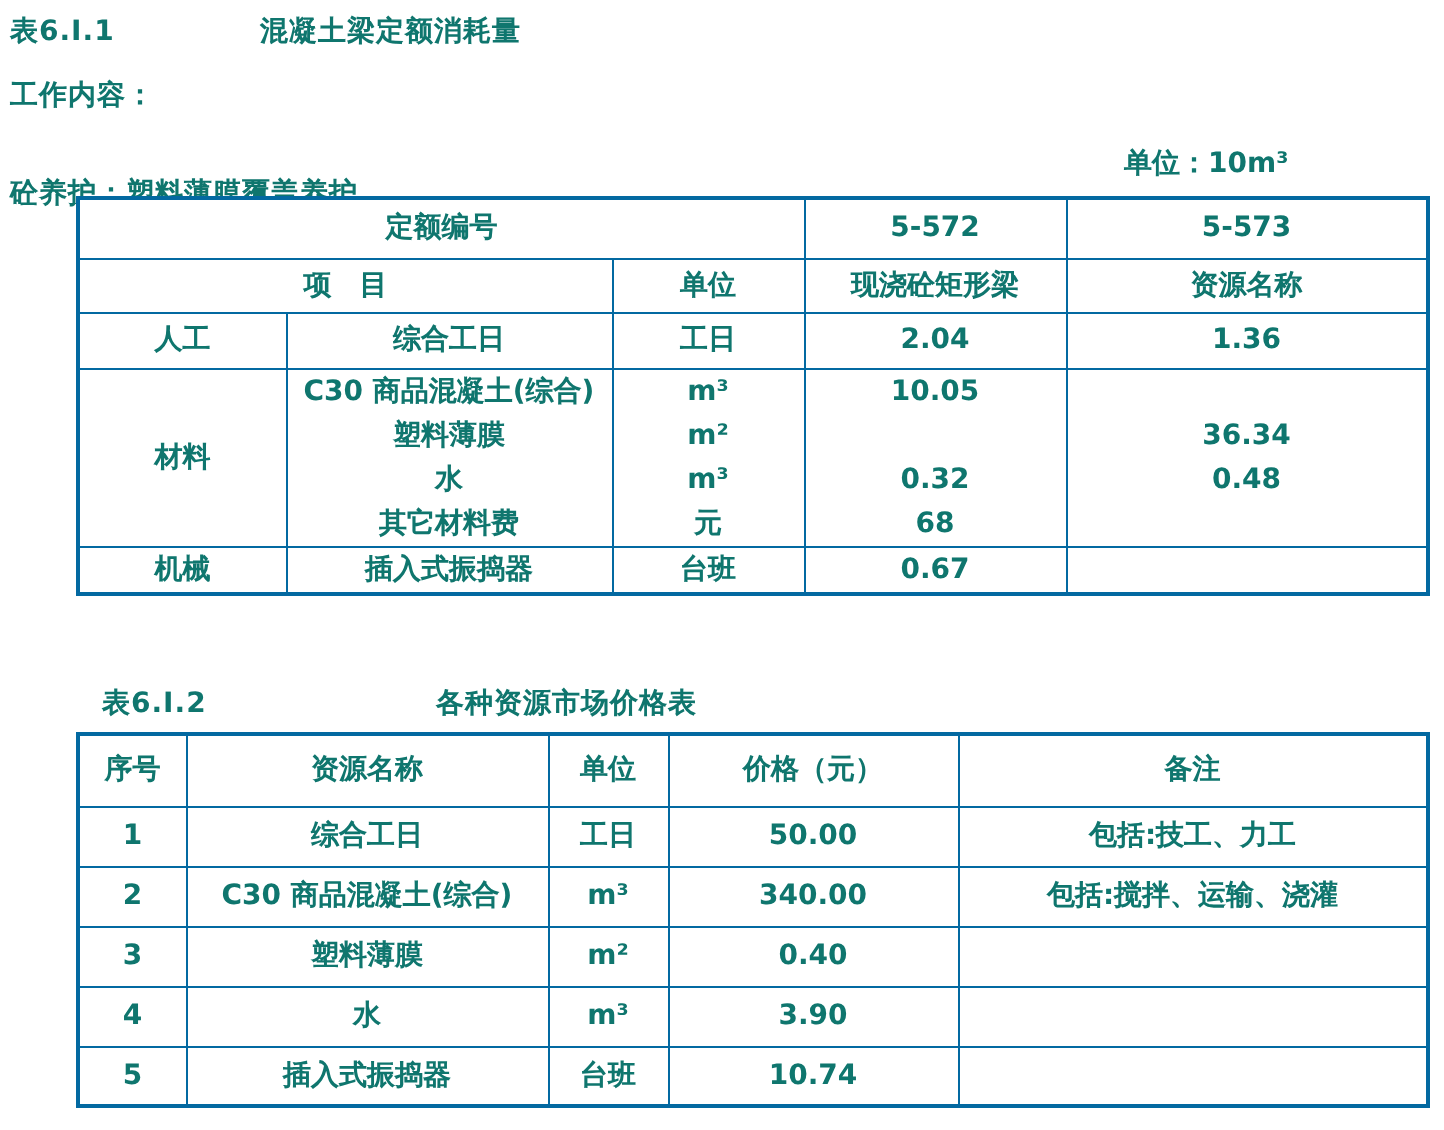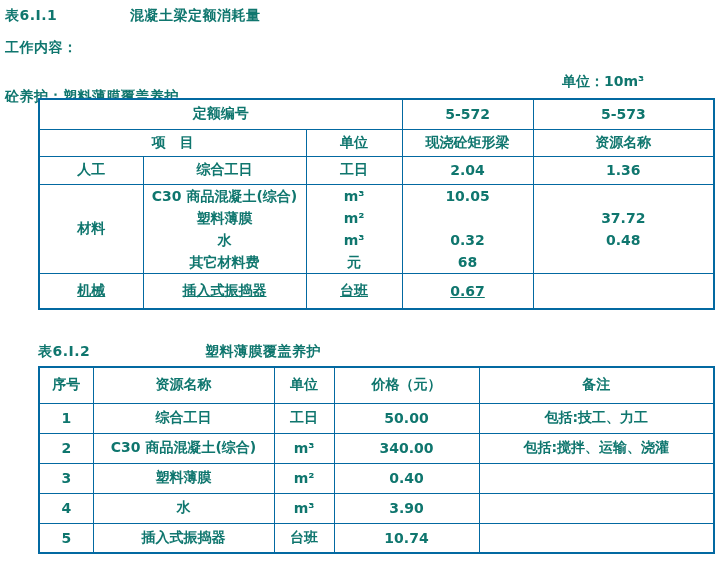--- a/index.html
+++ b/index.html
@@ -20,25 +20,25 @@
   table { border-collapse:collapse; table-layout:fixed; position:absolute; background:#fff; }
   table, td, th { border:1px solid #0369a1; }
   table { border-width:2px; }
   td, th { text-align:center; vertical-align:middle; font-weight:700; font-size:14px; padding:0; overflow:hidden; }
 
   #quota-table { left:38px; top:98px; width:675px; }
   #quota-table .r1 { height:30px; }
   #quota-table .r2 { height:27px; }
   #quota-table .r3 { height:28px;margin-left:41px; }
   #quota-table .r4 { height:88px; }
-  #quota-table .r5 { height:36px;text-decoration:underline; }
+  #quota-table .r5 { height:24px; }
   .mline { height:22px; line-height:22px; }
 
   .t2-title { position:absolute; left:38px; top:343px; white-space:nowrap; letter-spacing:0.5px; }
-  .t2-label { display:inline-block; min-width:167px; }
+  .t2-label { display:inline-block; min-width:167px;margin-left:13px; }
 
   #price-table { left:38px; top:366px; width:675px;border-radius:31px; }
   #price-table .hr { height:36px; }
   #price-table .dr { height:30px; }
 </style>
 </head>
 <body>
 
 <div class="page">
 
@@ -91,37 +91,37 @@
         <div class="mline">元</div>
       </td>
       <td>
         <div class="mline">10.05</div>
         <div class="mline"></div>
         <div class="mline">0.32</div>
         <div class="mline">68</div>
       </td>
       <td>
         <div class="mline"></div>
-        <div class="mline">37.72</div>
+        <div class="mline">36.34</div>
         <div class="mline">0.48</div>
         <div class="mline"></div>
       </td>
     </tr>
     <tr class="r5">
       <td>机械</td>
       <td>插入式振捣器</td>
       <td>台班</td>
       <td>0.67</td>
       <td></td>
     </tr>
   </tbody>
     </table>
 
   <div class="t2-title">
-    <span class="t2-label">表6.Ⅰ.2</span><span>塑料薄膜覆盖养护</span>
+    <span class="t2-label">表6.Ⅰ.2</span><span>各种资源市场价格表</span>
   </div>
 
   <table id="price-table">
     <colgroup>
       <col style="width:54px">
         <col style="width:181px">
         <col style="width:60px">
         <col style="width:145px">
         <col style="width:235px">
     </colgroup>

